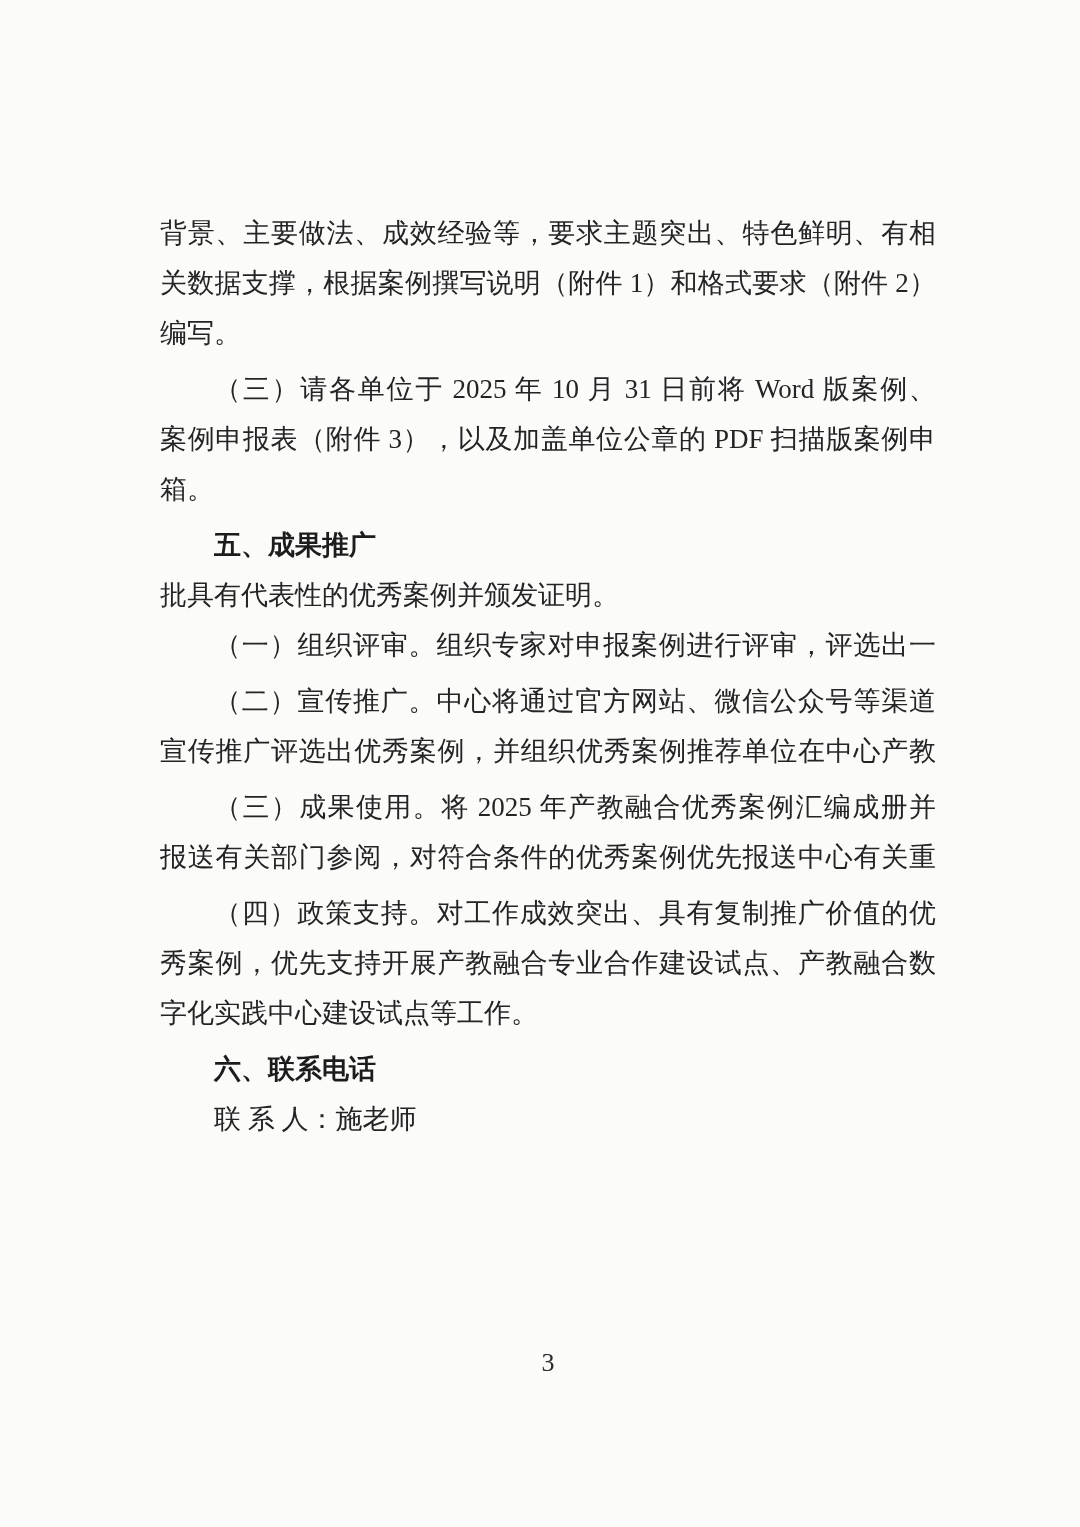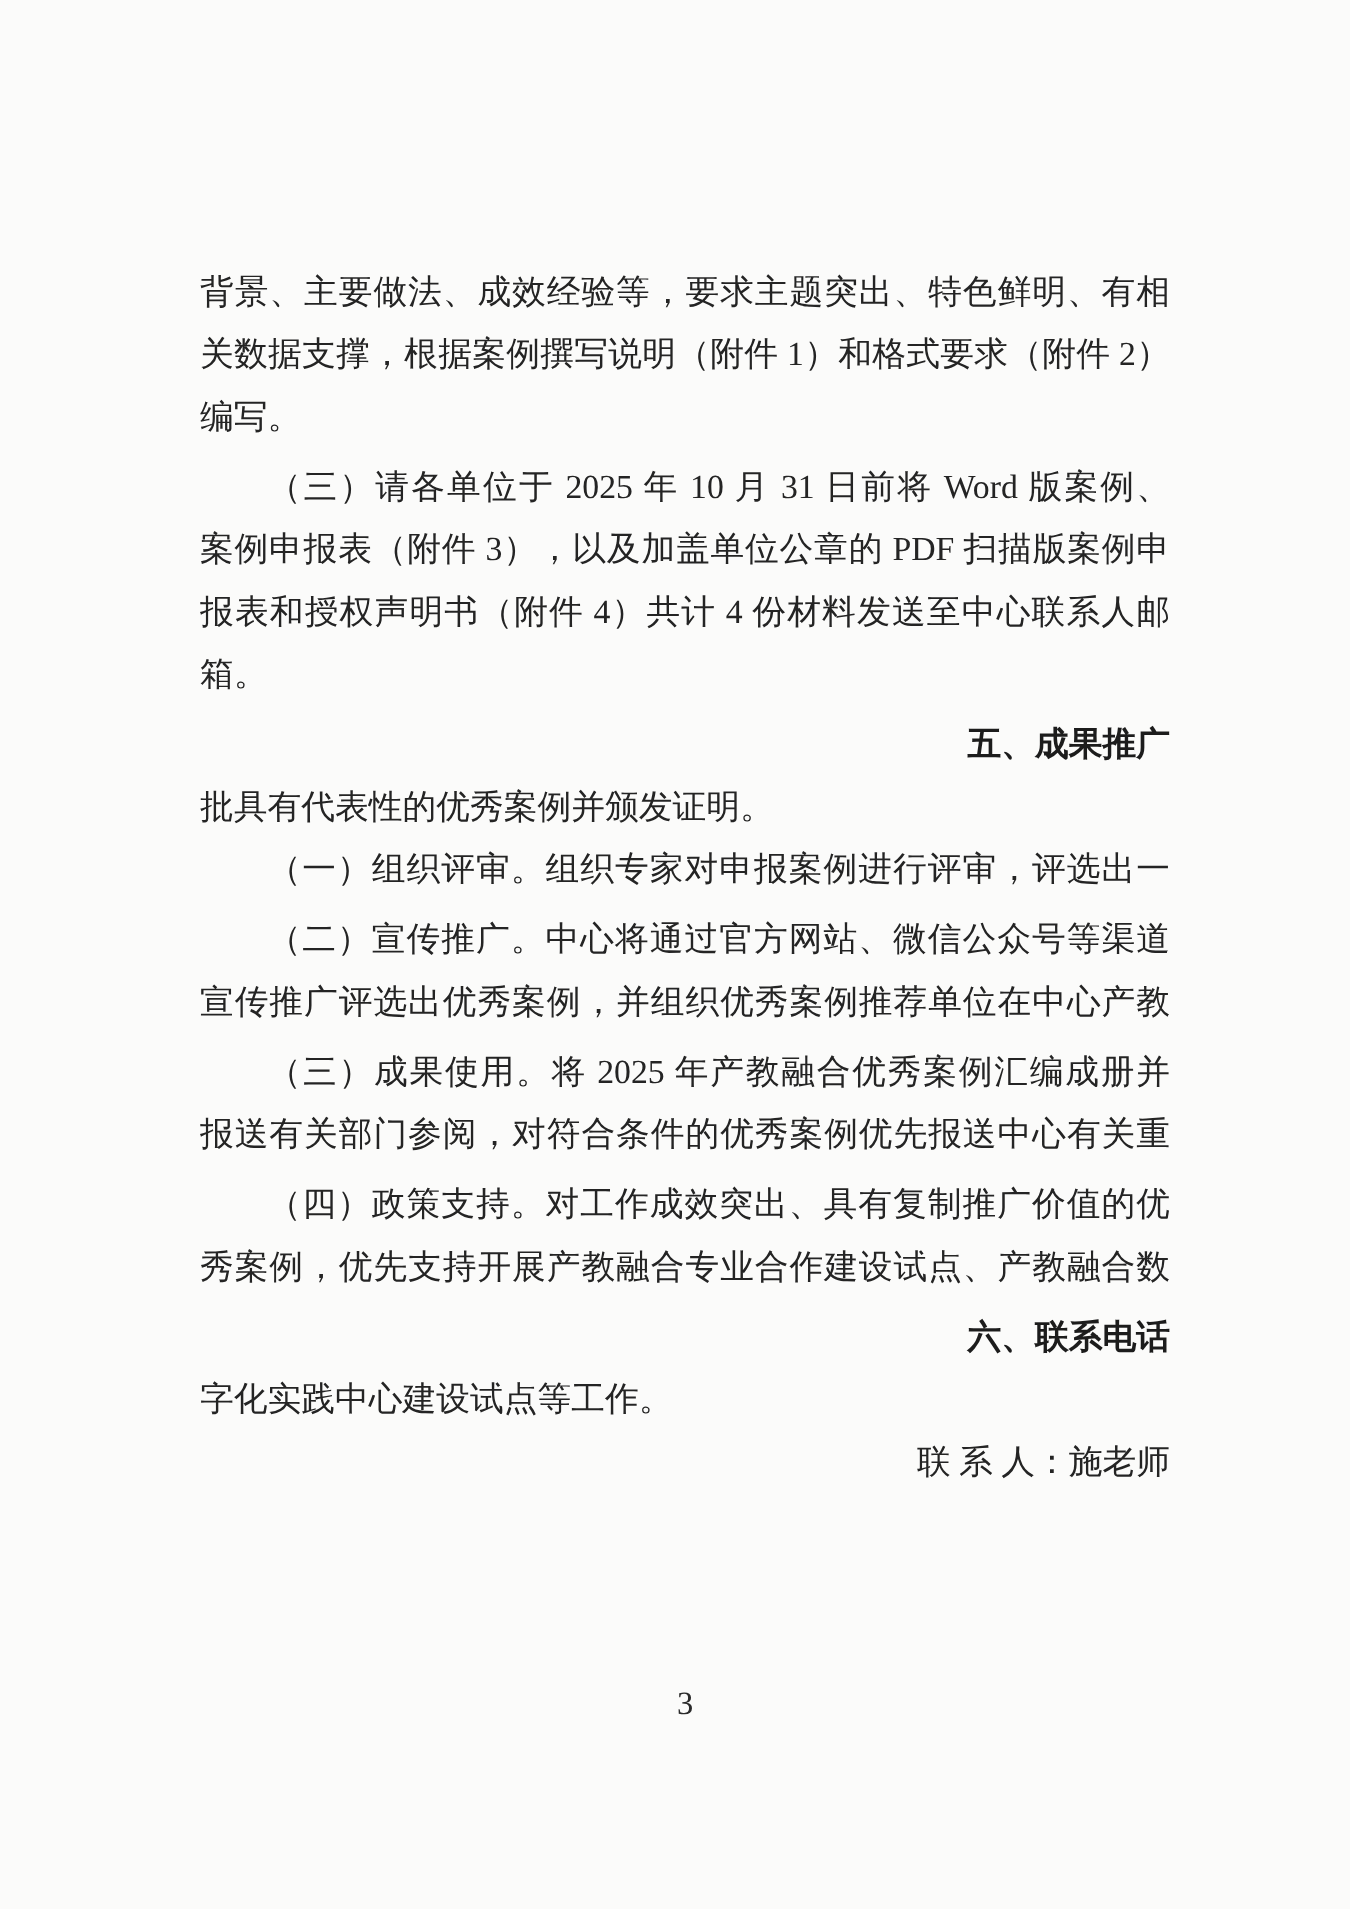--- a/index.html
+++ b/index.html
@@ -27,21 +27,20 @@
     text-align: left;
     white-space: pre-wrap;
   }
   .jf {
     text-align: justify;
     text-align-last: justify;
     text-justify: inter-character;
   }
   .ind {
     text-indent: 2em;
-    text-align: right;
   }
   .para {
     margin-top: 6px;
   }
   .head {
     font-family: "Liberation Sans", "DejaVu Sans", sans-serif;
     font-weight: 700;
     color: #1c1c1c;
   }
   .pageno {
@@ -57,29 +56,28 @@
 </style>
 </head>
 <body>
 
 <div class="doc">
   <div class="line jf">背景、主要做法、成效经验等，要求主题突出、特色鲜明、有相</div>
   <div class="line jf">关数据支撑，根据案例撰写说明（附件 1）和格式要求（附件 2）</div>
   <div class="line">编写。</div>
   <div class="line ind para jf">（三）请各单位于 2025 年 10 月 31 日前将 Word 版案例、</div>
   <div class="line jf">案例申报表（附件 3），以及加盖单位公章的 PDF 扫描版案例申</div>
-  <div class="line jf">报表和授权声明书（附件 4）共计 4 份材料发送至中心联系人邮</div>
   <div class="line">箱。</div>
   <div class="line ind para head">五、成果推广</div>
   <div class="line">批具有代表性的优秀案例并颁发证明。</div>
   <div class="line ind jf">（一）组织评审。组织专家对申报案例进行评审，评选出一</div>
   <div class="line ind para jf">（二）宣传推广。中心将通过官方网站、微信公众号等渠道</div>
   <div class="line jf">宣传推广评选出优秀案例，并组织优秀案例推荐单位在中心产教</div>
   <div class="line ind para jf">（三）成果使用。将 2025 年产教融合优秀案例汇编成册并</div>
   <div class="line jf">报送有关部门参阅，对符合条件的优秀案例优先报送中心有关重</div>
   <div class="line ind para jf">（四）政策支持。对工作成效突出、具有复制推广价值的优</div>
   <div class="line jf">秀案例，优先支持开展产教融合专业合作建设试点、产教融合数</div>
+  <div class="line">字化实践中心建设试点等工作。</div>
   <div class="line ind para head">六、联系电话</div>
-  <div class="line">字化实践中心建设试点等工作。</div>
   <div class="line ind">联 系 人：施老师</div>
 </div>
 
 <div class="pageno">3</div>
 
 </body></html>

